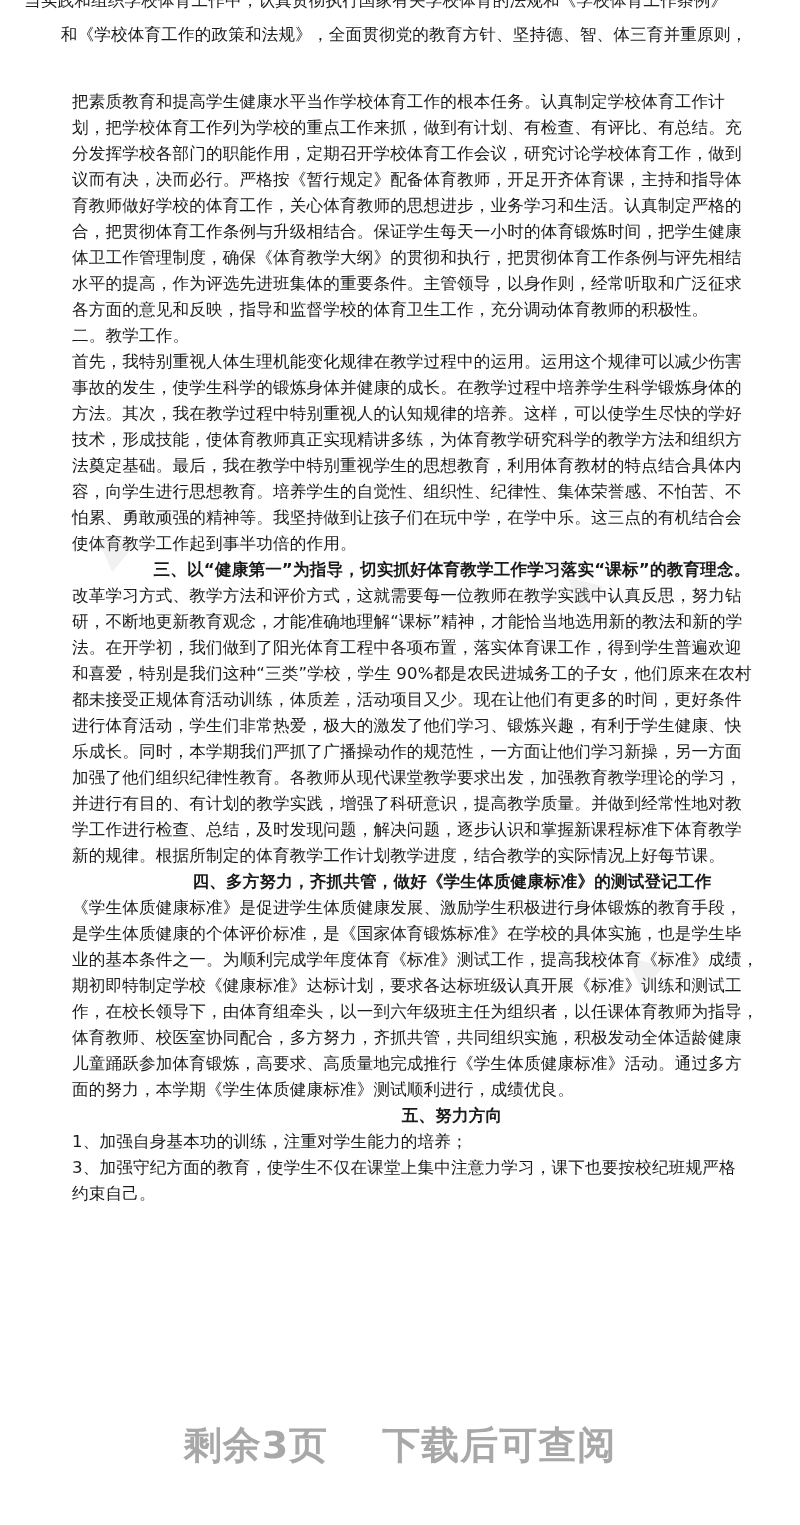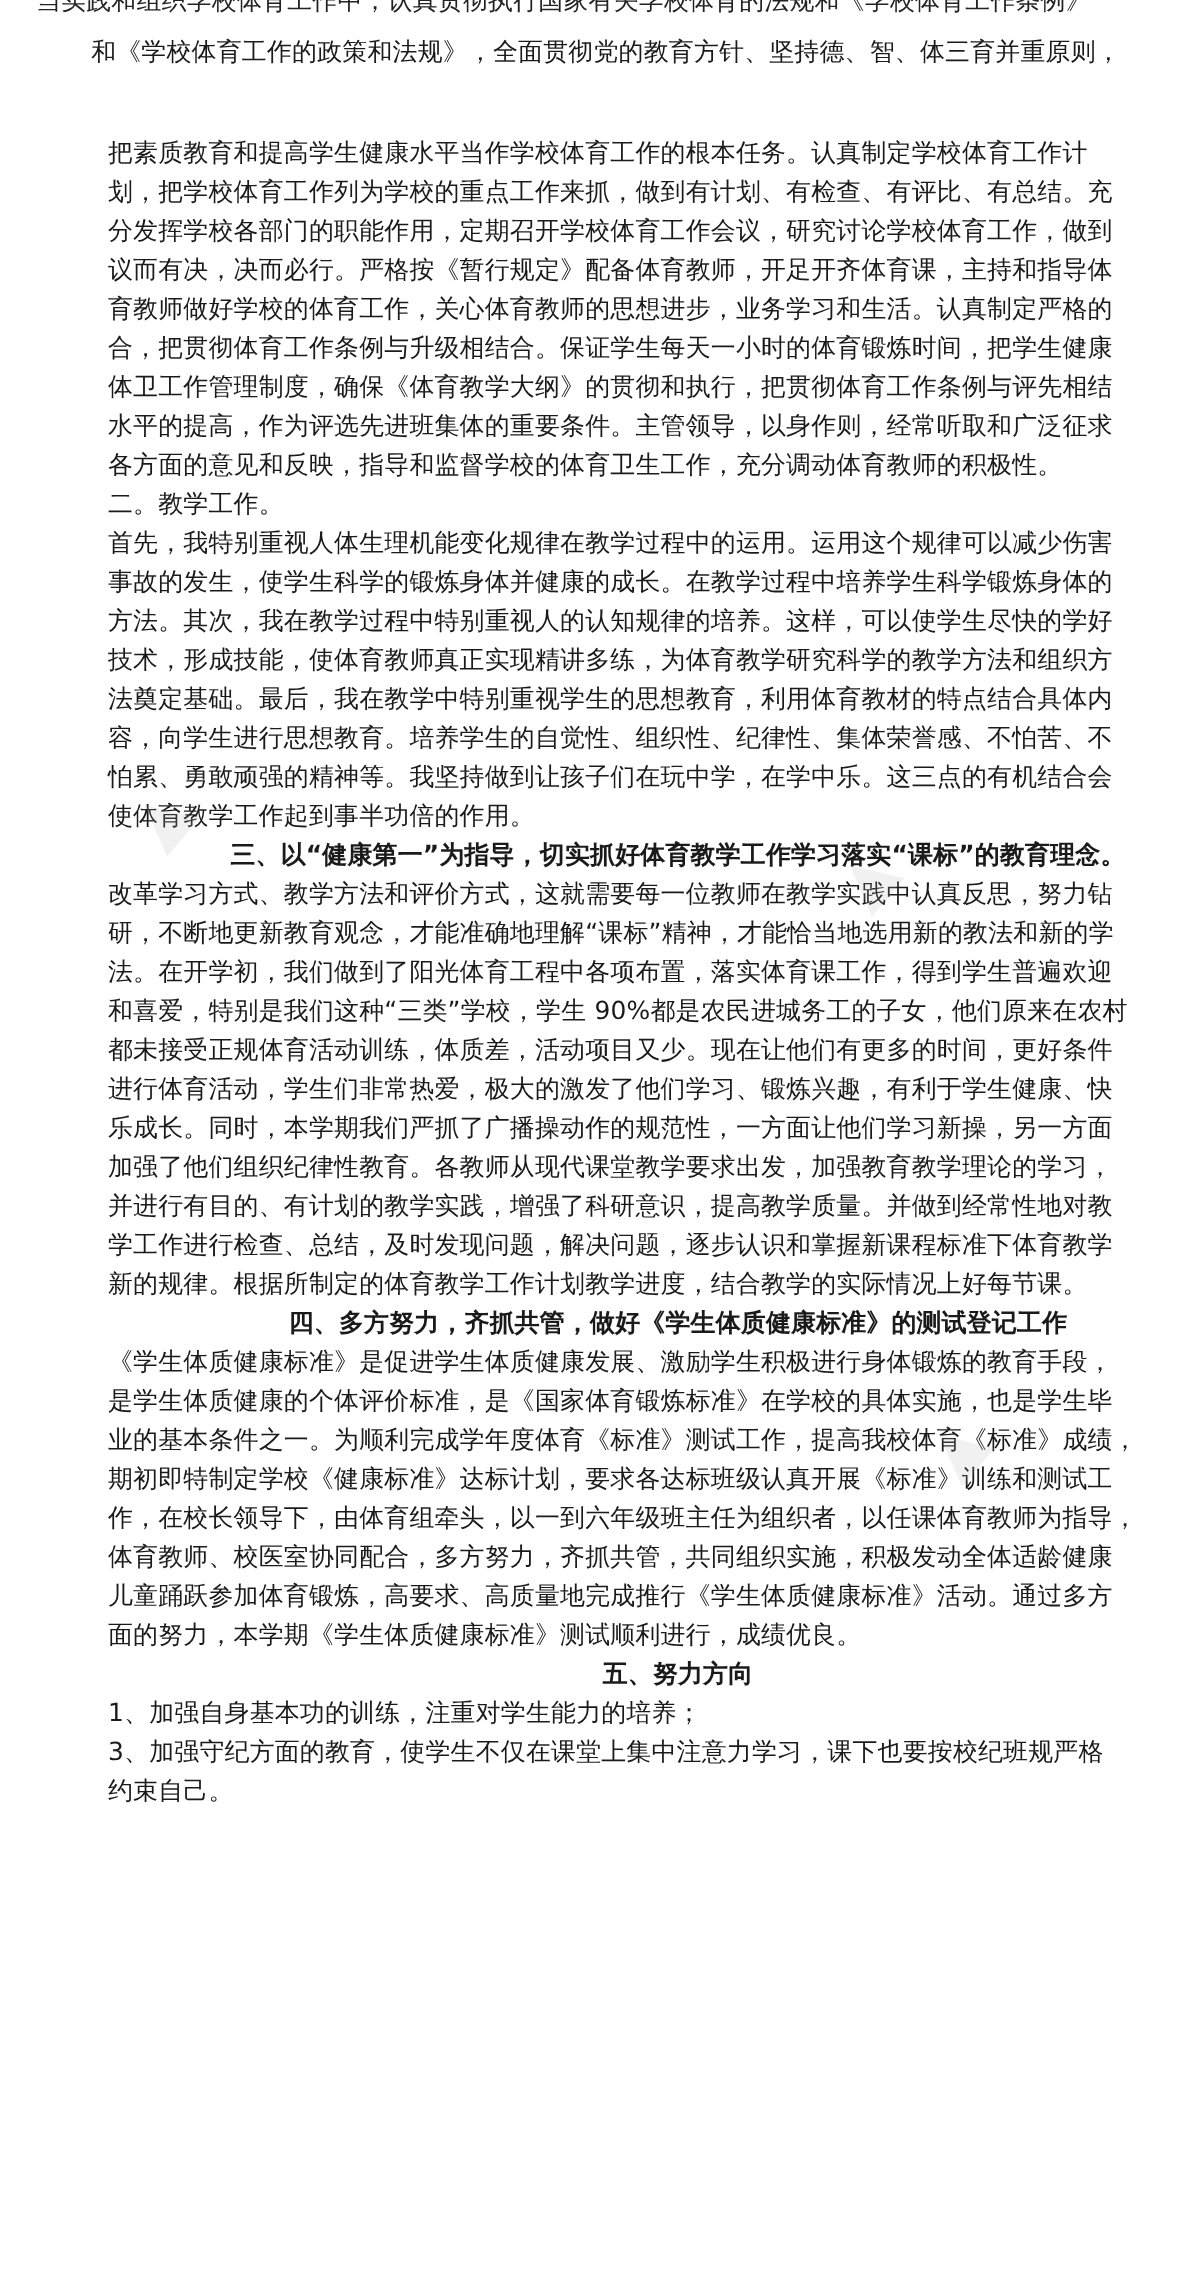--- a/index.html
+++ b/index.html
@@ -69,13 +69,17 @@
       <div class="line bold">五、努力方向</div>
       <div class="line">1、加强自身基本功的训练，注重对学生能力的培养；</div>
       <div class="line">3、加强守纪方面的教育，使学生不仅在课堂上集中注意力学习，课下也要按校纪班规严格</div>
       <div class="line">约束自己。</div>
     </div>
 
   <div class="watermark" style="left:90px;top:520px;">▲</div>
   <div class="watermark" style="left:560px;top:560px;">▲</div>
   <div class="watermark" style="left:620px;top:940px;">▲</div>
 
+  <div class="more">
+    <span>剩余3页</span>
+    <span>下载后可查阅</span>
+  </div>
 </div>
 
 </body></html>

